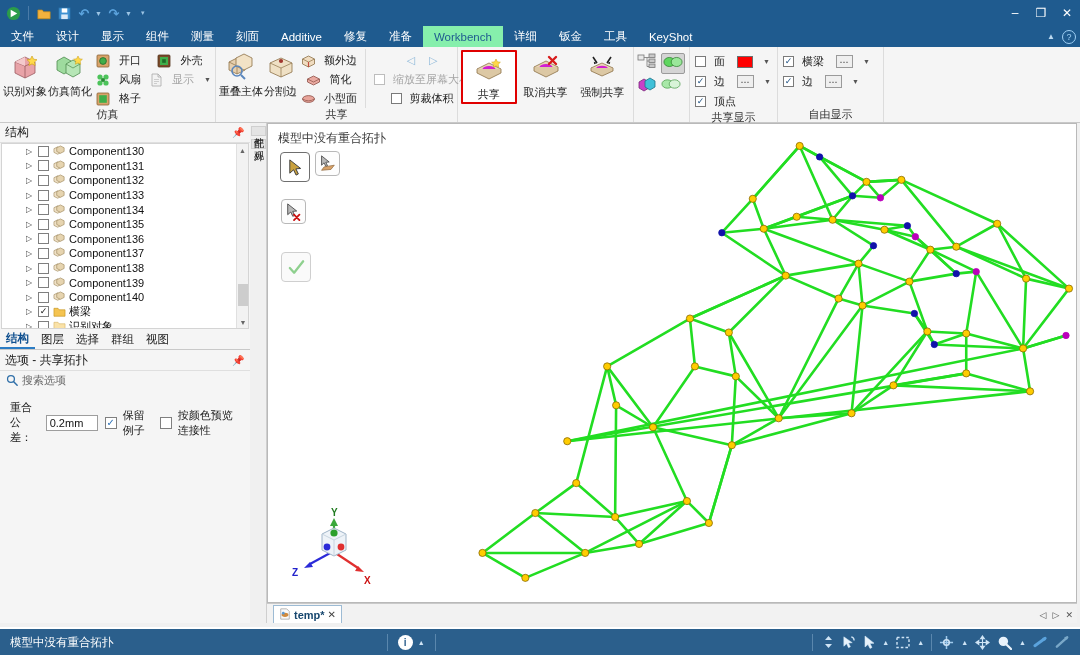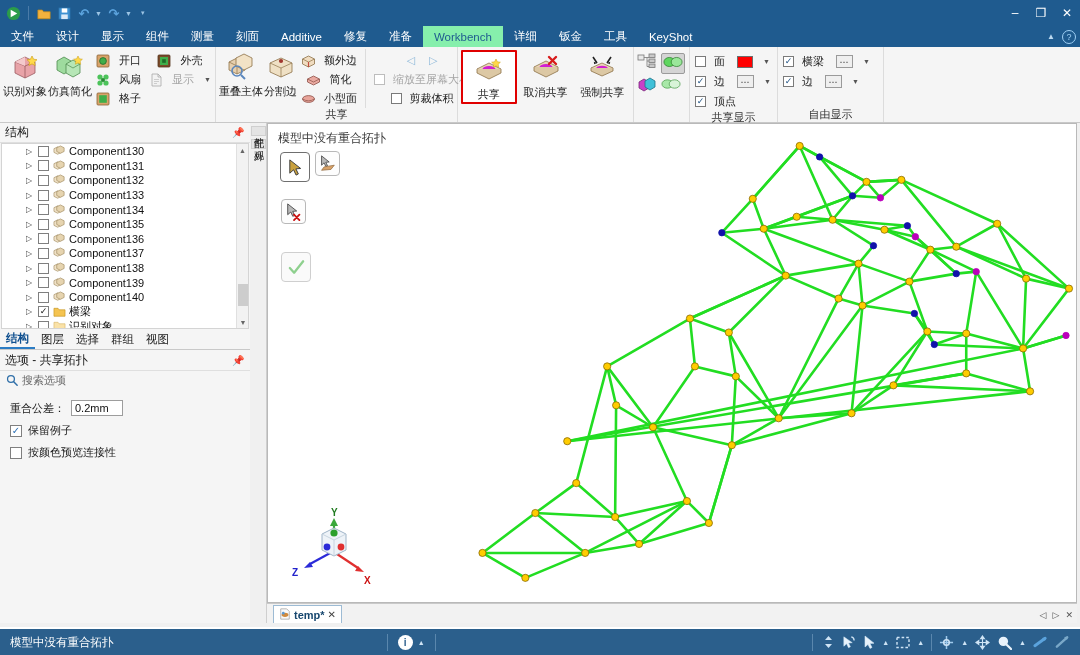--- a/index.html
+++ b/index.html
@@ -153,21 +153,21 @@
   }
   .ptab {
     padding: 0 6px; display: flex; align-items: center;
     font-size: 11.5px; color: #1a1a1a;
   }
   .ptab.active { color: #10508f; border-bottom: 2px solid #2b7cc4; font-weight: bold; }
   .searchrow {
     display: flex; align-items: center; gap: 4px; height: 19px;
     padding-left: 6px; font-size: 11px; color: #666;
   }
-  .optbody { padding: 10px 8px 0 10px; display: flex; flex-direction: column; gap: 7px; }
+  .optbody { padding: 10px 8px 0 10px; display: flex; flex-direction: row; gap: 7px; }
   .optrow { display: flex; align-items: center; gap: 6px; font-size: 11px; color: #1a1a1a; }
   .optinput {
     width: 52px; height: 16px; border: 1px solid #9d9d9d; background: #fff;
     font-size: 11px; padding-left: 3px; color: #111;
     font-family: "Liberation Sans", sans-serif;
   }
   .optchk {
     width: 12px; height: 12px; border: 1px solid #7f7f7f; background: #fff;
     display: inline-flex; align-items: center; justify-content: center;
     font-size: 10px; color: #2a6fb5; line-height: 1; flex: none;
@@ -377,20 +377,21 @@
                   <path d="M2 1 h6 l3 3 v9 h-9 z" fill="#f2f2f2" stroke="#a8a8a8" stroke-width="0.8"></path>
                   <path d="M8 1 v3 h3" fill="none" stroke="#a8a8a8" stroke-width="0.8"></path>
                   <path d="M4 6.5 h5 M4 8.5 h5 M4 10.5 h3" stroke="#bdbdbd" stroke-width="0.7"></path>
                 </svg>
             </span>
             <span>显示</span>
             <span class="dd-caret">▼</span>
           </div>
         </div>
       </div>
+      <div class="rgroup-title">仿真</div>
     </div>
 
     <div class="rgroup" style="width:242px;">
       <div class="rgroup-body">
         <div class="bigbtn">
           <span class="glyph">
             <svg width="32" height="28" viewBox="0 0 32 28">
               <path d="M4 9 L12 5 L20 9 L20 17 L12 21 L4 17 Z" fill="#e6cfae" stroke="#8d7147" stroke-width="0.8"></path>
               <path d="M4 9 L12 13 L20 9 M12 13 L12 21" fill="none" stroke="#8d7147" stroke-width="0.7"></path>
               <path d="M11 5 L19 1 L27 5 L27 13 L19 17 L11 13 Z" fill="#f2e2c6" stroke="#8d7147" stroke-width="0.8"></path>

